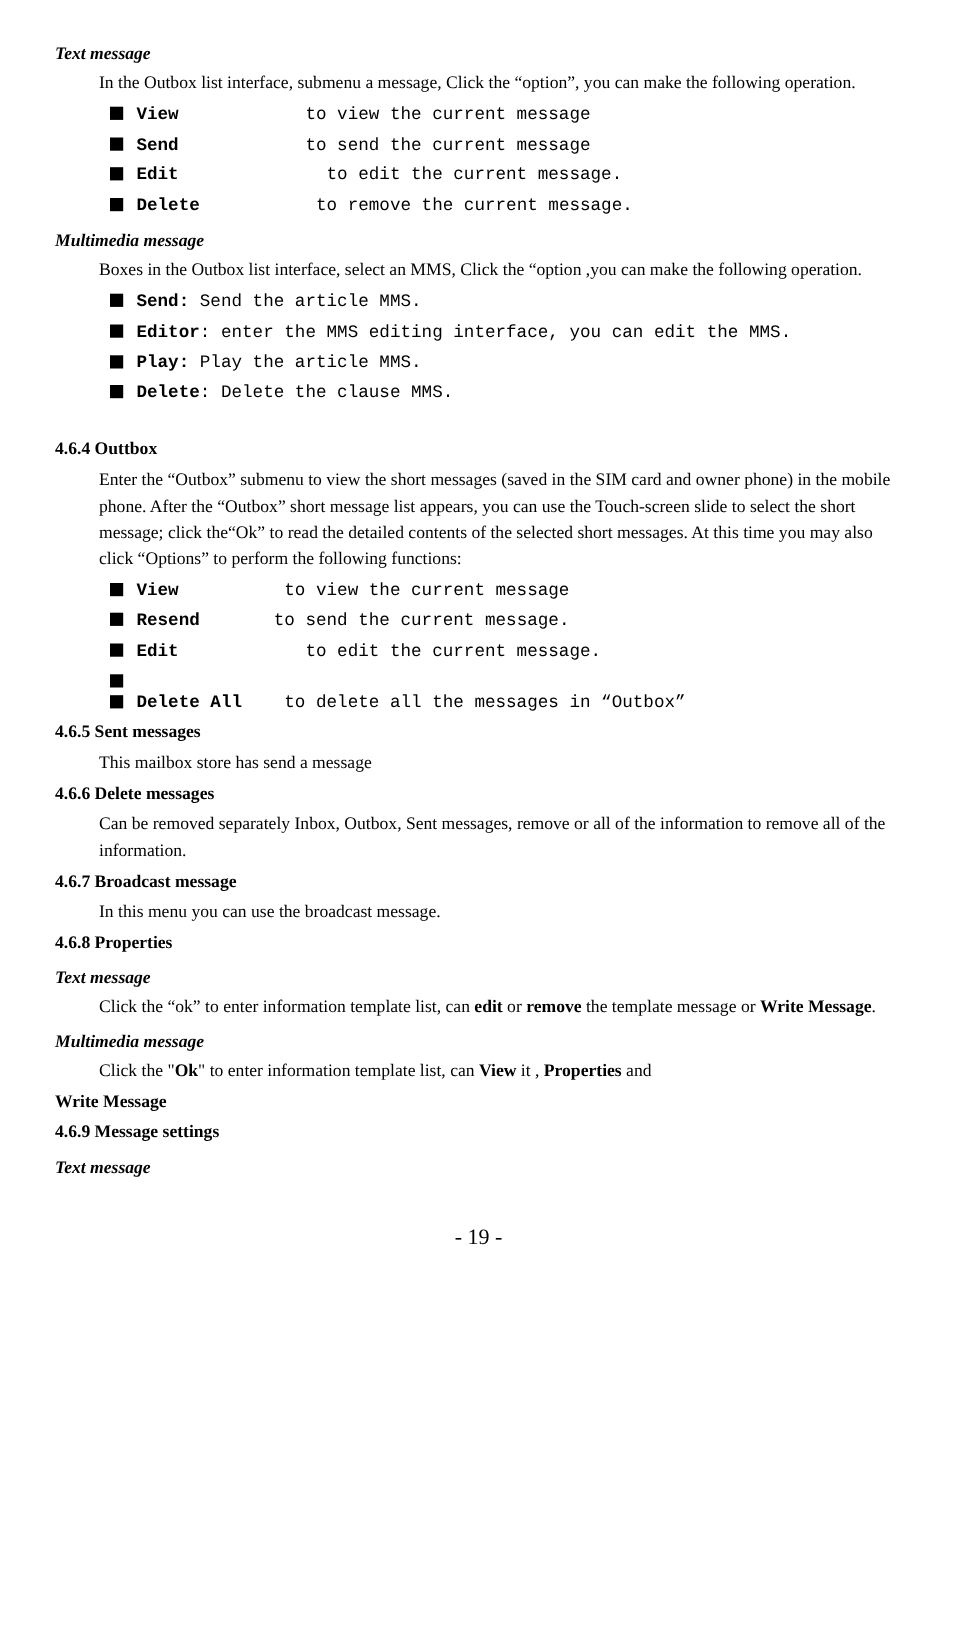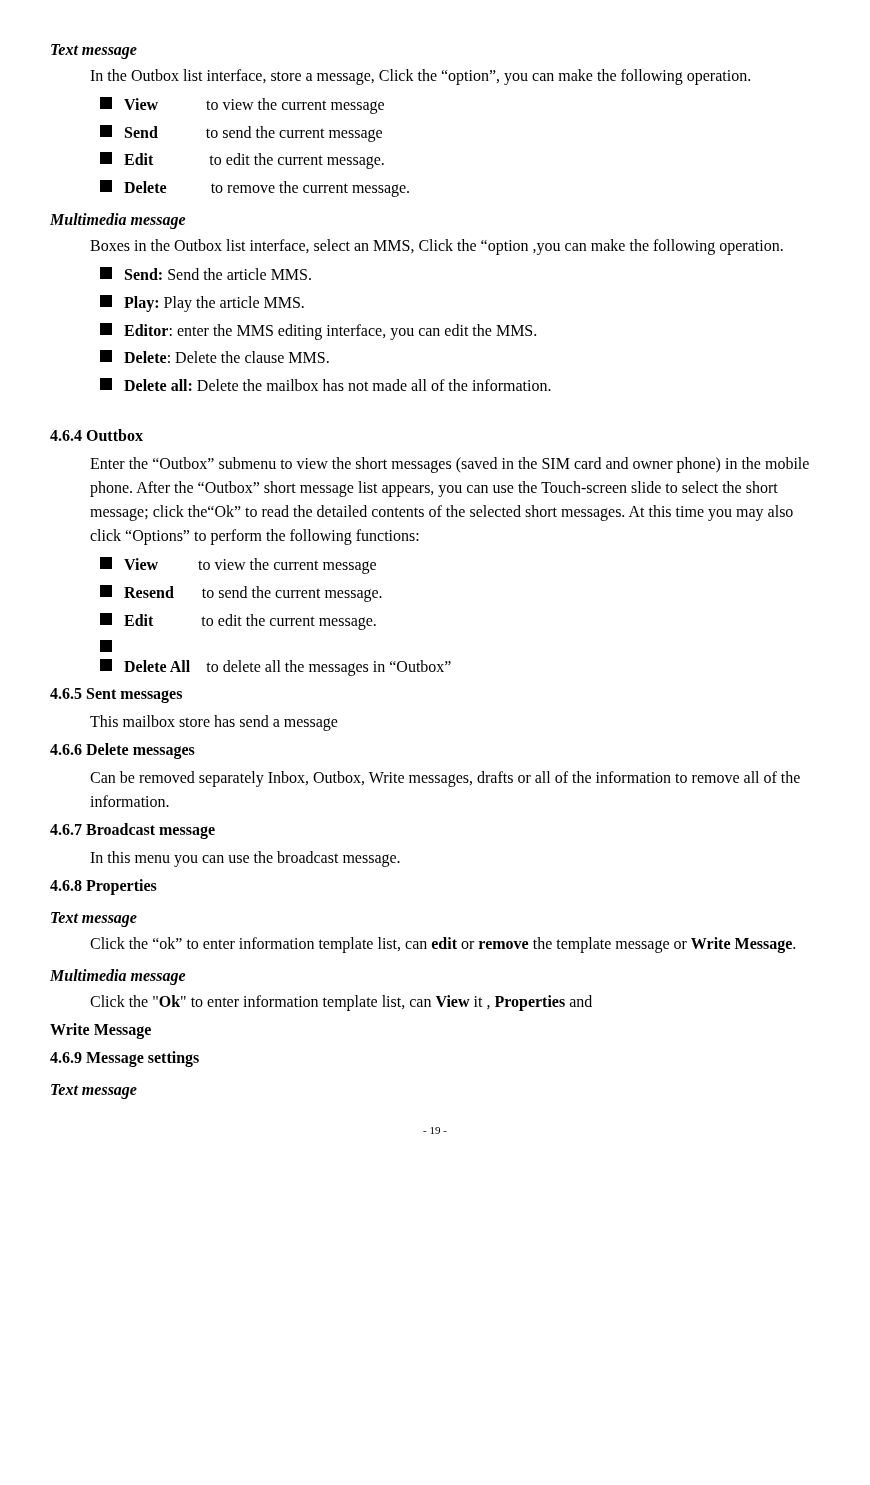--- a/index.html
+++ b/index.html
@@ -17,20 +17,21 @@
       min-height: 1485px;
       padding: 30px 50px 40px 50px;
     }
     .bold { font-weight: bold; }
     .indent { margin-left: 40px; }
     .bullet-list {
       list-style: none;
       margin-left: 50px;
       margin-top: 2px;
       margin-bottom: 2px;
+      font-family: Liberation Mono, monospace;
     }
     .bullet-list li {
       display: flex;
       align-items: flex-start;
       margin-bottom: 2px;
       line-height: 1.6;
     }
     .bullet-square {
       display: inline-block;
       width: 12px;
@@ -48,34 +49,34 @@
     }
     .sub-heading {
       font-weight: bold;
       margin-bottom: 4px;
     }
     p {
       margin-bottom: 4px;
     }
     .page-number {
       text-align: center;
-      margin-top: 20px;
-      font-size: 11px;
+      margin-top: 36px;
+      font-size: 20px;
     }
   </style>
 </head>
 <body>
 
 
 
 
 <p class="section-heading">Text message</p>
 
 
-<p class="indent">In the Outbox list interface, store a message, Click the “option”, you can make the following operation.</p>
+<p class="indent">In the Outbox list interface, submenu a message, Click the “option”, you can make the following operation.</p>
 
 
 <ul class="bullet-list">
   <li>
     <span class="bullet-square"></span>
     <span><span class="bold">View</span>&nbsp;&nbsp;&nbsp;&nbsp;&nbsp;&nbsp;&nbsp;&nbsp;&nbsp;&nbsp;&nbsp;&nbsp;<span>to view the current message</span></span>
   </li>
   <li>
     <span class="bullet-square"></span>
     <span><span class="bold">Send</span>&nbsp;&nbsp;&nbsp;&nbsp;&nbsp;&nbsp;&nbsp;&nbsp;&nbsp;&nbsp;&nbsp;&nbsp;<span>to send the current message</span></span>
@@ -97,33 +98,29 @@
 <p class="indent">Boxes in the Outbox list interface, select an MMS, Click the “option ,you can make the following operation.</p>
 
 
 <ul class="bullet-list">
   <li>
     <span class="bullet-square"></span>
     <span><span class="bold">Send:</span> <span>Send the article MMS.</span></span>
   </li>
   <li>
     <span class="bullet-square"></span>
+    <span><span class="bold">Editor</span><span>: enter the MMS editing interface, you can edit the MMS.</span></span>
+  </li>
+  <li>
+    <span class="bullet-square"></span>
     <span><span class="bold">Play:</span> <span>Play the article MMS.</span></span>
   </li>
   <li>
     <span class="bullet-square"></span>
-    <span><span class="bold">Editor</span><span>: enter the MMS editing interface, you can edit the MMS.</span></span>
-  </li>
-  <li>
-    <span class="bullet-square"></span>
     <span><span class="bold">Delete</span><span>: Delete the clause MMS.</span></span>
-  </li>
-  <li>
-    <span class="bullet-square"></span>
-    <span><span class="bold">Delete all:</span> <span>Delete the mailbox has not made all of the information.</span></span>
   </li>
 </ul>
 
 <br>
 
 
 <p class="sub-heading">4.6.4 Outtbox</p>
 
 
 <p class="indent">Enter the “Outbox” submenu to view the short messages (saved in the SIM card and owner phone) in the mobile phone. After the “Outbox” short message list appears, you can use the Touch-screen slide to select the short message; click the“Ok” to read the detailed contents of the selected short messages. At this time you may also click “Options” to perform the following functions:</p>
@@ -150,21 +147,21 @@
     <span><span class="bold">Delete All</span>&nbsp;&nbsp;&nbsp;&nbsp;<span>to delete all the messages in “Outbox”</span></span>
   </li>
 </ul>
 
 
 <p class="sub-heading">4.6.5 Sent messages</p>
 <p class="indent">This mailbox store has send a message</p>
 
 
 <p class="sub-heading">4.6.6 Delete messages</p>
-<p class="indent">Can be removed separately Inbox, Outbox, Write messages, drafts or all of the information to remove all of the information.</p>
+<p class="indent">Can be removed separately Inbox, Outbox, Sent messages, remove or all of the information to remove all of the information.</p>
 
 
 <p class="sub-heading">4.6.7 Broadcast message</p>
 <p class="indent">In this menu you can use the broadcast message.</p>
 
 
 <p class="sub-heading">4.6.8 Properties</p>
 
 
 <p class="section-heading">Text message</p>

